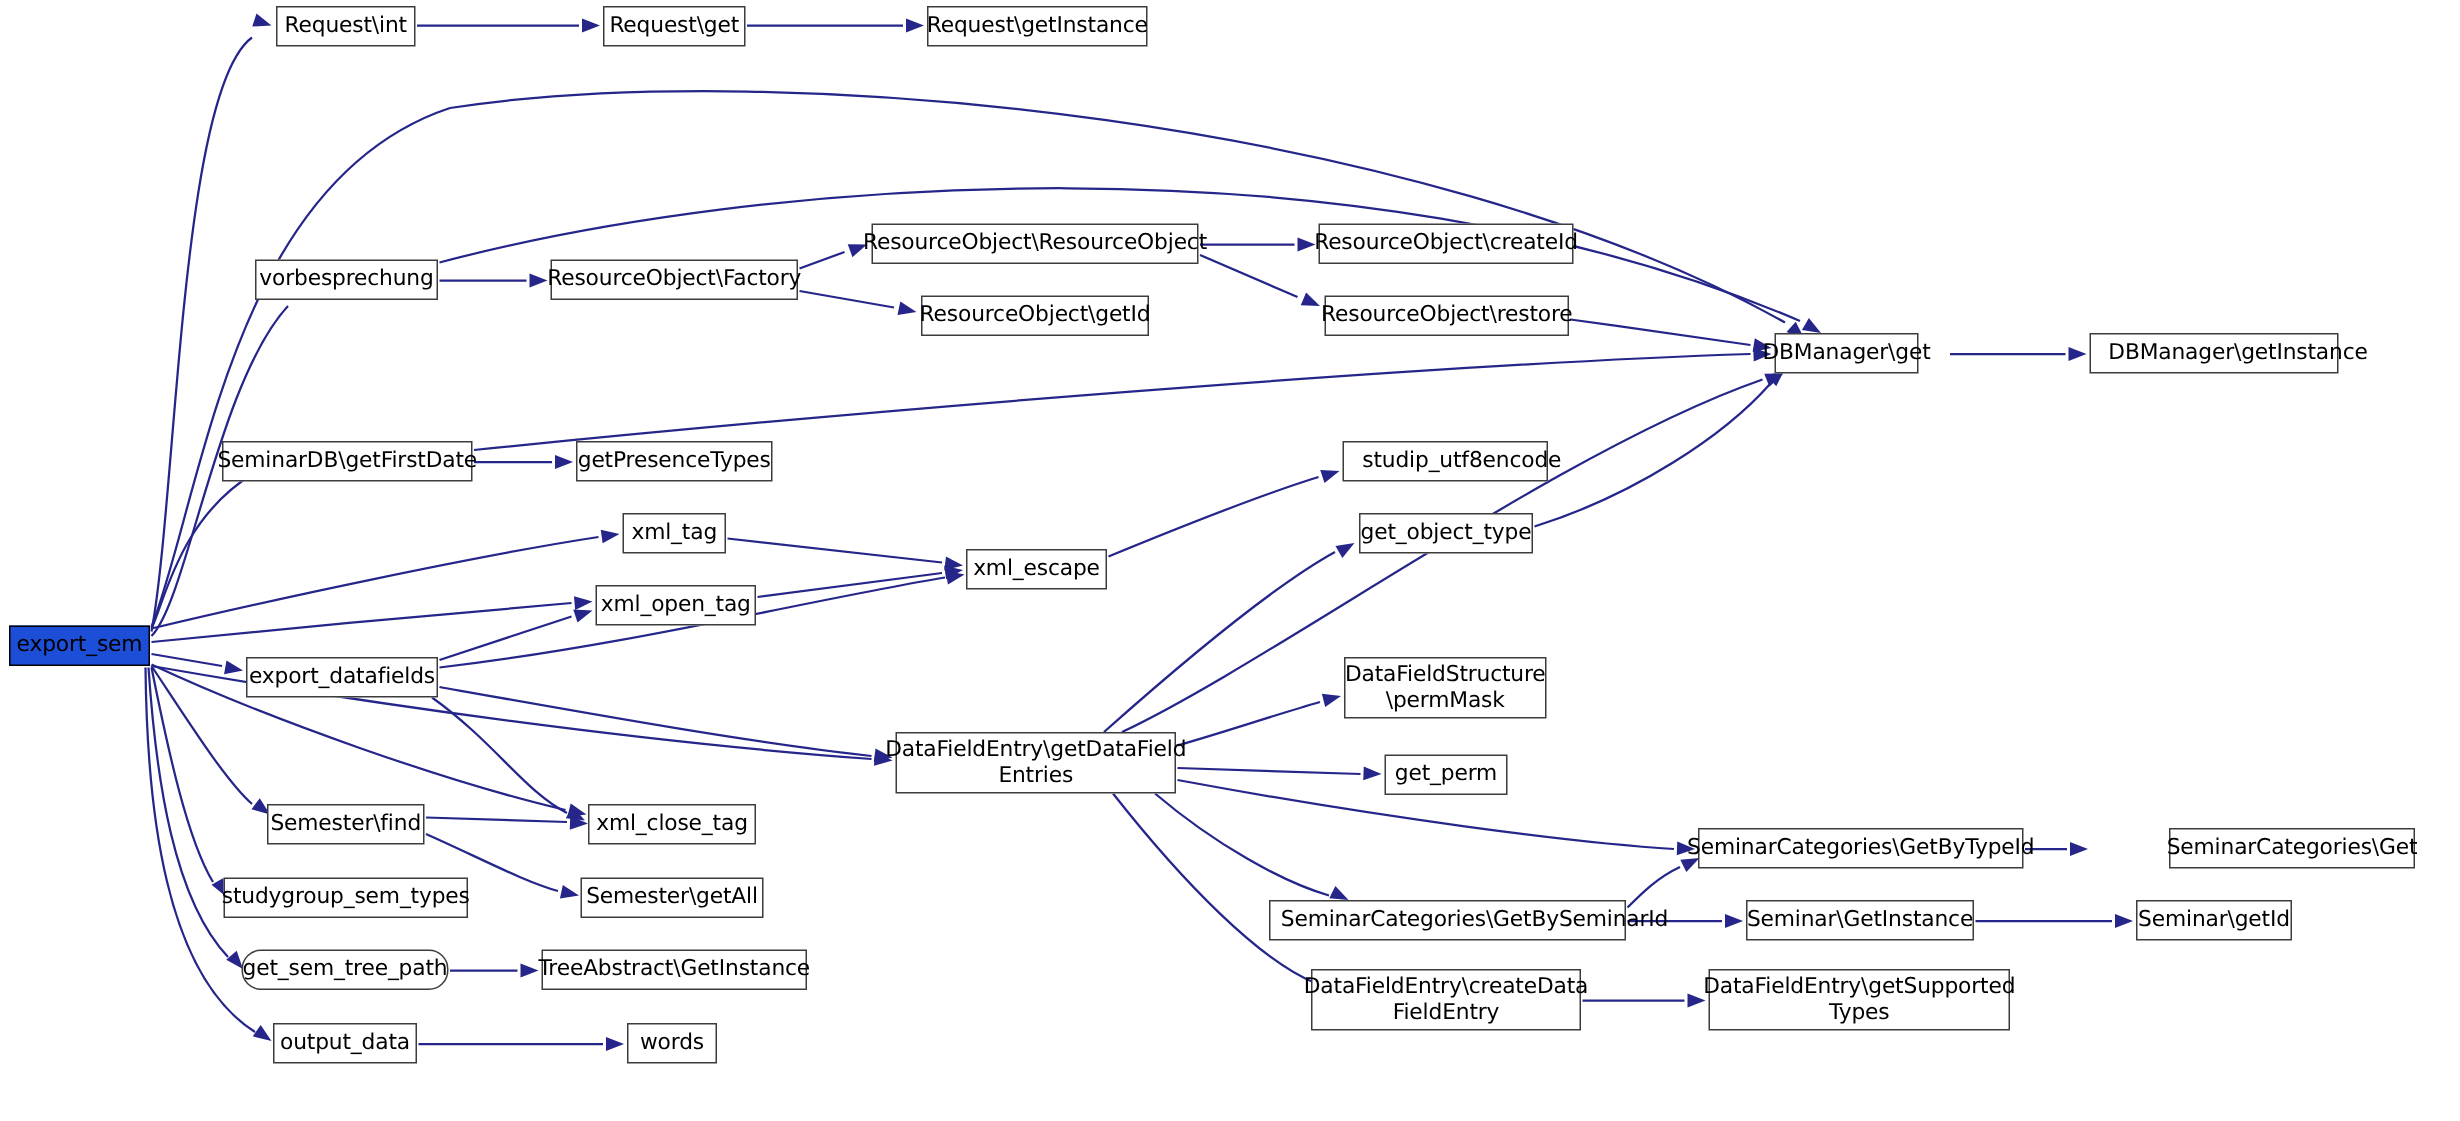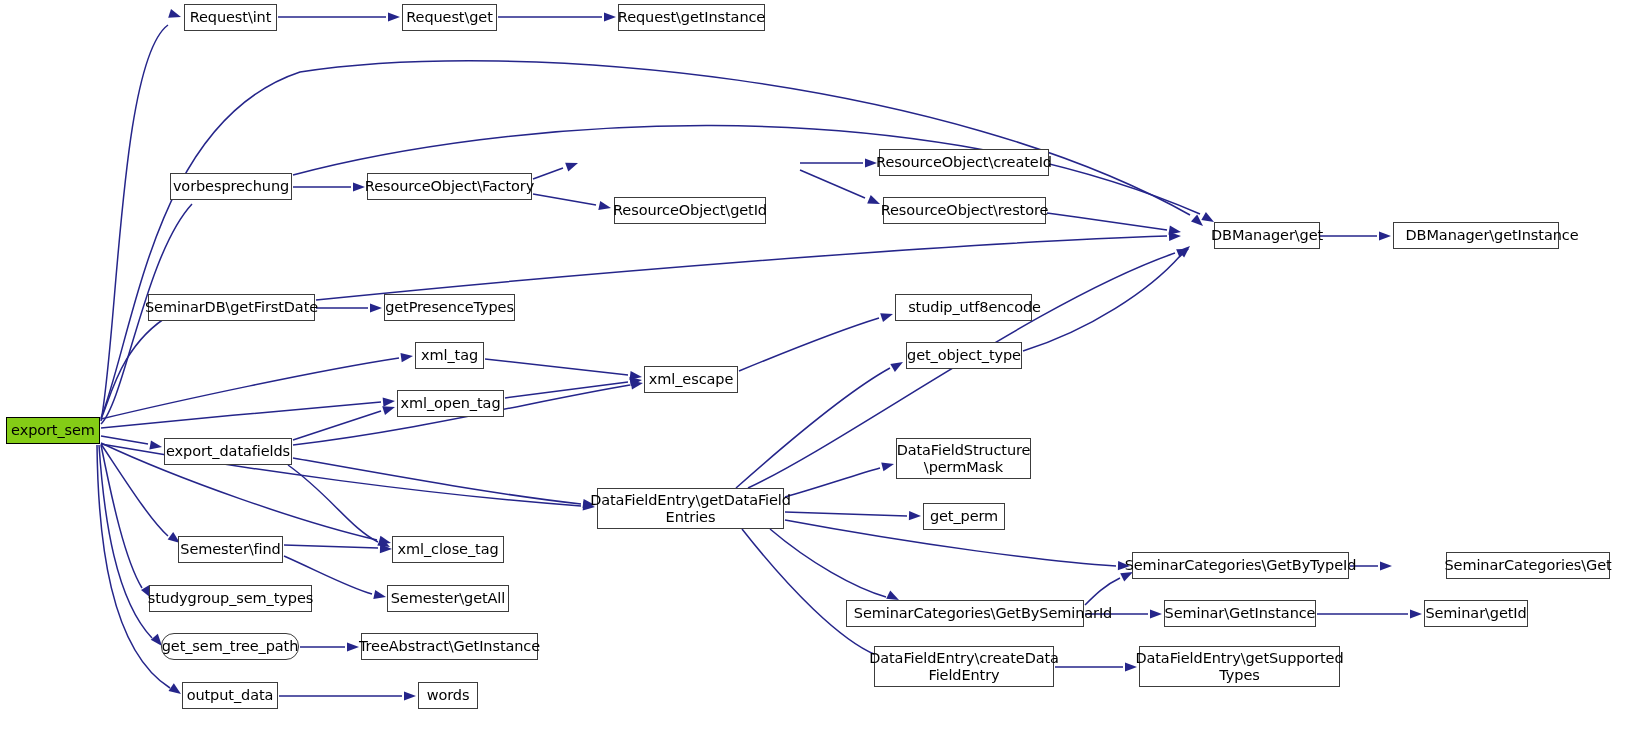--- a/index.html
+++ b/index.html
@@ -28,21 +28,21 @@
     line-height:17px;
     display:flex;
     align-items:center;
     justify-content:center;
     text-align:center;
     white-space:pre-line;
     letter-spacing:-0.1px;
     z-index:5;
   }
   .node.highlight{
-    background:#84cc16;
+    background:#1d4ed8;
     border:1px solid #000000;
   }
 </style>
 </head>
 <body>
 
 <div id="canvas">
   <svg id="edges" viewBox="0 0 1640 747" xmlns="http://www.w3.org/2000/svg">
       <path d="M 101 421 C 118 330 120 60 168 25" fill="none" stroke="#25258a" stroke-width="1.5"></path>
       <polygon points="0,-4.6 12,0 0,4.6" fill="#25258a" transform="translate(169,17) rotate(18,12,0)"></polygon>
@@ -142,24 +142,25 @@
       <polygon points="0,-4.6 12,0 0,4.6" fill="#25258a" transform="translate(1410,614) rotate(0,12,0)"></polygon>
       <path d="M 1055 667 L 1123 667" fill="none" stroke="#25258a" stroke-width="1.5"></path>
       <polygon points="0,-4.6 12,0 0,4.6" fill="#25258a" transform="translate(1125,667) rotate(0,12,0)"></polygon>
     </svg>
 <div class="node highlight" style="left: 6px; top: 417px; width: 94px; height: 27px;">export_sem</div>
     <div class="node" style="left: 184px; top: 4px; width: 93px; height: 27px;">Request\int</div>
     <div class="node" style="left: 402px; top: 4px; width: 95px; height: 27px;">Request\get</div>
     <div class="node" style="left: 618px; top: 4px; width: 147px; height: 27px;">Request\getInstance</div>
     <div class="node" style="left: 170px; top: 173px; width: 122px; height: 27px;">vorbesprechung</div>
     <div class="node" style="left: 367px; top: 173px; width: 165px; height: 27px;">ResourceObject\Factory</div>
+    <div class="node" style="left: 581px; top: 149px; width: 218px; height: 27px;">ResourceObject\ResourceObject</div>
     <div class="node" style="left: 614px; top: 197px; width: 152px; height: 27px;">ResourceObject\getId</div>
     <div class="node" style="left: 879px; top: 149px; width: 170px; height: 27px;">ResourceObject\createId</div>
     <div class="node" style="left: 883px; top: 197px; width: 163px; height: 27px;">ResourceObject\restore</div>
-    <div class="node" style="left: 1214px; top: 222px; width: 106px; height: 27px;">DBManager\get</div>
+    <div class="node" style="left: 1183px; top: 222px; width: 96px; height: 27px;">DBManager\get</div>
     <div class="node" style="left: 1393px; top: 222px; width: 166px; height: 27px; padding-left: 32px;">DBManager\getInstance</div>
     <div class="node" style="left: 148px; top: 294px; width: 167px; height: 27px;">SeminarDB\getFirstDate</div>
     <div class="node" style="left: 384px; top: 294px; width: 131px; height: 27px;">getPresenceTypes</div>
     <div class="node" style="left: 895px; top: 294px; width: 137px; height: 27px; padding-left: 22px;">studip_utf8encode</div>
     <div class="node" style="left: 415px; top: 342px; width: 69px; height: 27px;">xml_tag</div>
     <div class="node" style="left: 906px; top: 342px; width: 116px; height: 27px;">get_object_type</div>
     <div class="node" style="left: 644px; top: 366px; width: 94px; height: 27px;">xml_escape</div>
     <div class="node" style="left: 397px; top: 390px; width: 107px; height: 27px;">xml_open_tag</div>
     <div class="node" style="left: 164px; top: 438px; width: 128px; height: 27px;">export_datafields</div>
     <div class="node" style="left: 896px; top: 438px; width: 135px; height: 41px;">DataFieldStructure

